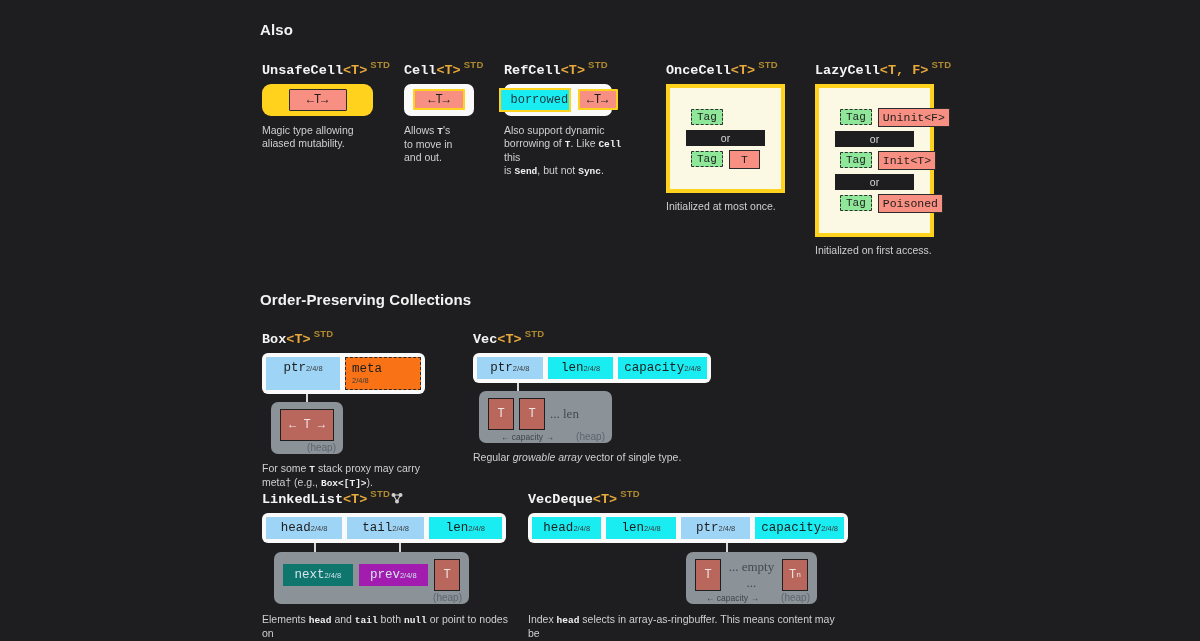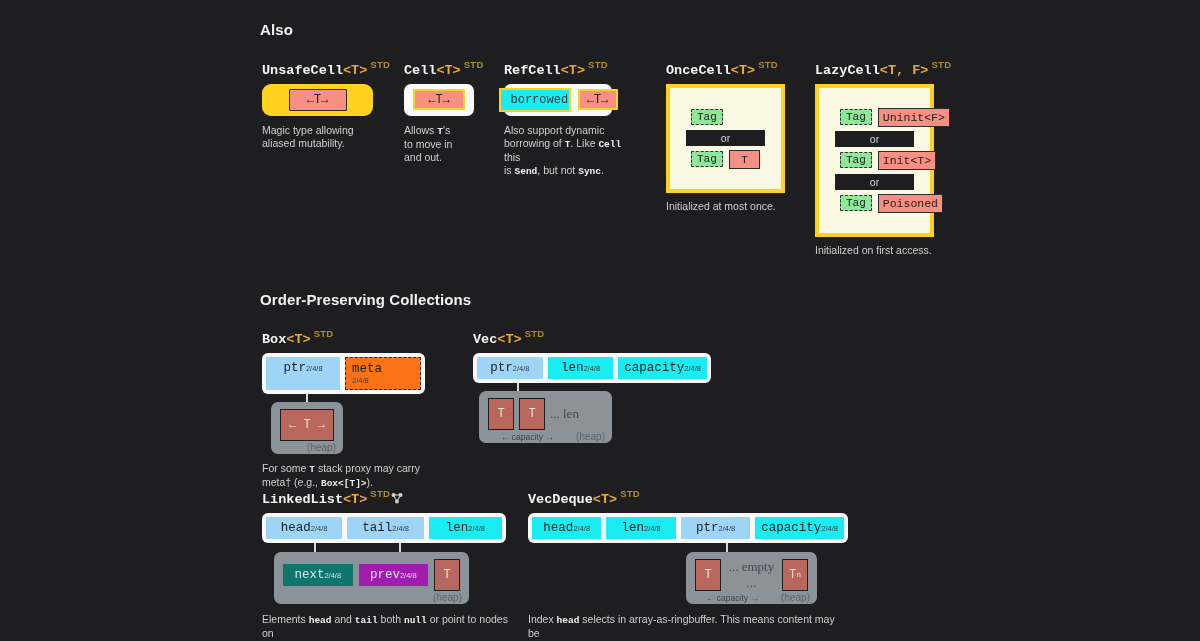--- a/index.html
+++ b/index.html
@@ -274,20 +274,23 @@
   <div style="position:relative; height:8px; width:238px;">
     <div class="connector" style="left:44px; top:0; height:8px;"></div>
   </div>
   <div class="heap" style="width:133px; margin-left:6px;">
     <div class="cell">T</div>
     <div class="cell">T</div>
     <div class="note">... len</div>
     <div class="lbl-mid" style="text-align:left; left:22px;">← capacity →</div>
     <div class="lbl-heap">(heap)</div>
   </div>
+  <div class="caption" style="width:230px; margin-top:8px;">
+    <span>Regular </span><i>growable array</i><span> vector of single type.</span>
+  </div>
 </div>
 
 <div class="abs" style="left:262px; top:488px;">
   <div class="type-name">
     <span>LinkedList</span><span class="gen">&lt;T&gt;</span><span class="std-badge">STD</span><svg width="12" height="12" viewBox="0 0 12 12" style="vertical-align:-1px;margin-left:1px">
       <circle cx="2.5" cy="3" r="2" fill="#cfcfcf"></circle>
       <circle cx="9.5" cy="3" r="2" fill="#cfcfcf"></circle>
       <circle cx="6" cy="9.5" r="2" fill="#cfcfcf"></circle>
       <path d="M2.5 3 L6 9.5 M9.5 3 L6 9.5 M2.5 3 L9.5 3" stroke="#cfcfcf" stroke-width="1.1" fill="none"></path>
     </svg>

